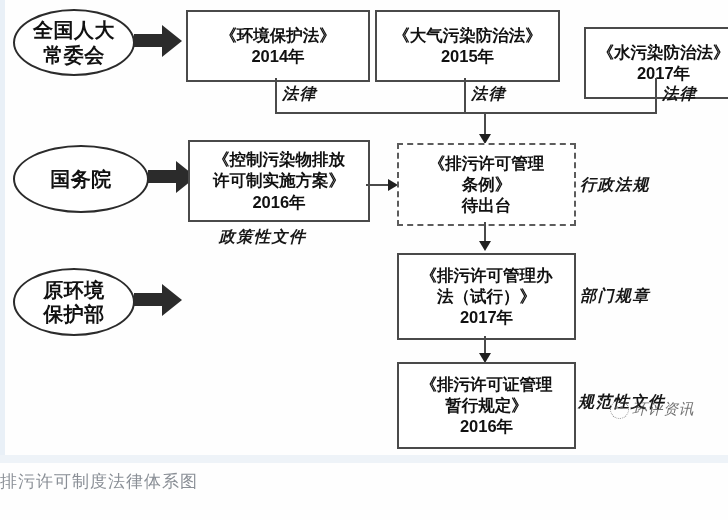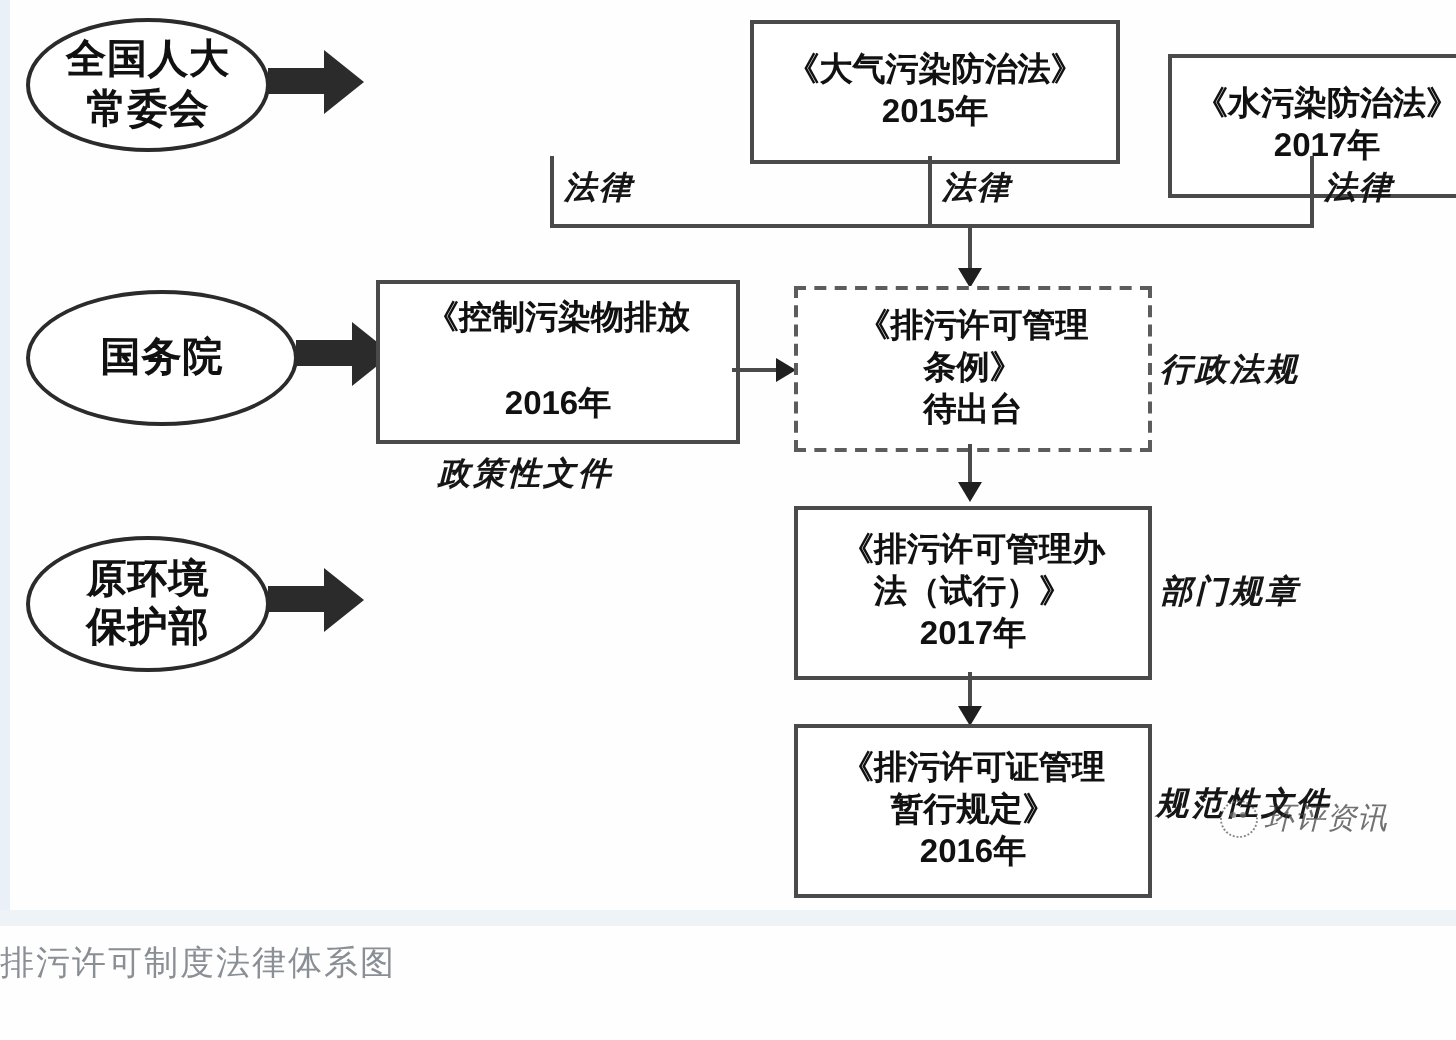--- a/index.html
+++ b/index.html
@@ -131,20 +131,26 @@
         <span>全国人大</span><br>
         <span>常委会</span>
       </span>
     </div>
 
     <div class="blockarrow" style="left:134px;top:25px;width:50px;height:32px;">
       <div class="shaft"></div>
       <div class="head"></div>
     </div>
 
+    <div class="box" style="left:186px;top:10px;width:180px;height:68px;">
+      <span>
+        <span>《环境保护法》</span><br>
+        <span class="yr">2014年</span>
+      </span>
+    </div>
 
     <div class="box" style="left:375px;top:10px;width:181px;height:68px;">
       <span>
         <span>《大气污染防治法》</span><br>
         <span class="yr">2015年</span>
       </span>
     </div>
 
     <div class="box" style="left:584px;top:10px;width:155px;height:68px;margin-top:17px;">
       <span>
@@ -171,21 +177,21 @@
     </div>
 
     <div class="blockarrow" style="left:148px;top:161px;width:50px;height:32px;">
       <div class="shaft"></div>
       <div class="head"></div>
     </div>
 
     <div class="box" style="left:188px;top:140px;width:178px;height:78px;">
       <span>
         <span>《控制污染物排放</span><br>
-        <br>
+        <span>许可制实施方案》</span><br>
         <span class="yr">2016年</span>
       </span>
     </div>
 
     <div class="anno" style="left:219px;top:227px;">政策性文件</div>
 
     <div class="hline" style="left:366px;top:184px;width:24px;"></div>
     <div class="arrowright" style="left:388px;top:179px;"></div>
 
     <div class="box dashed" style="left:397px;top:143px;width:175px;height:79px;">

